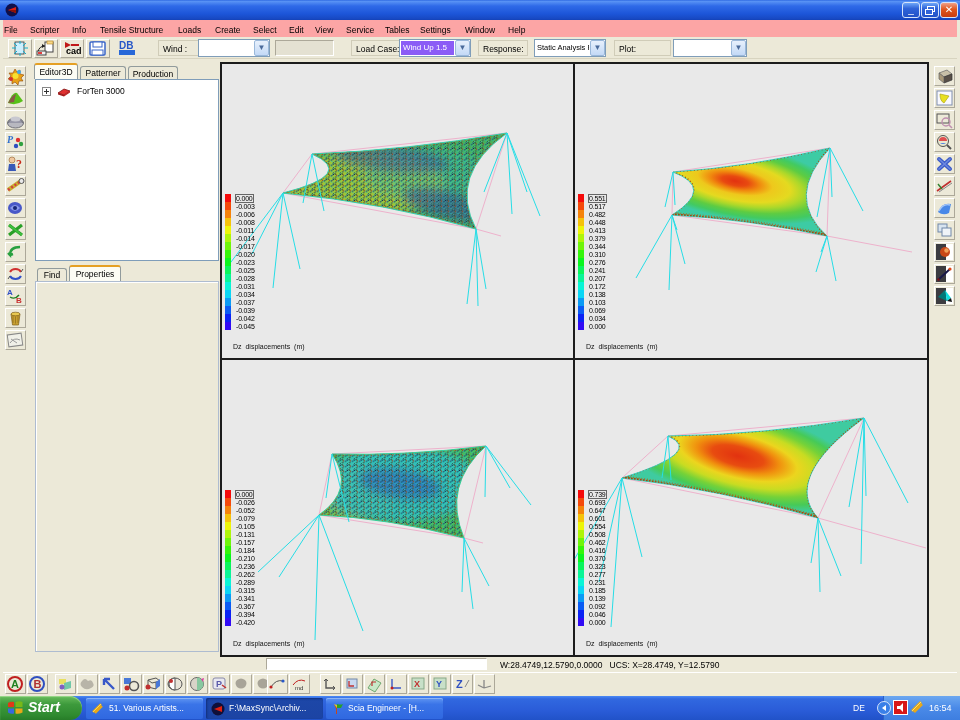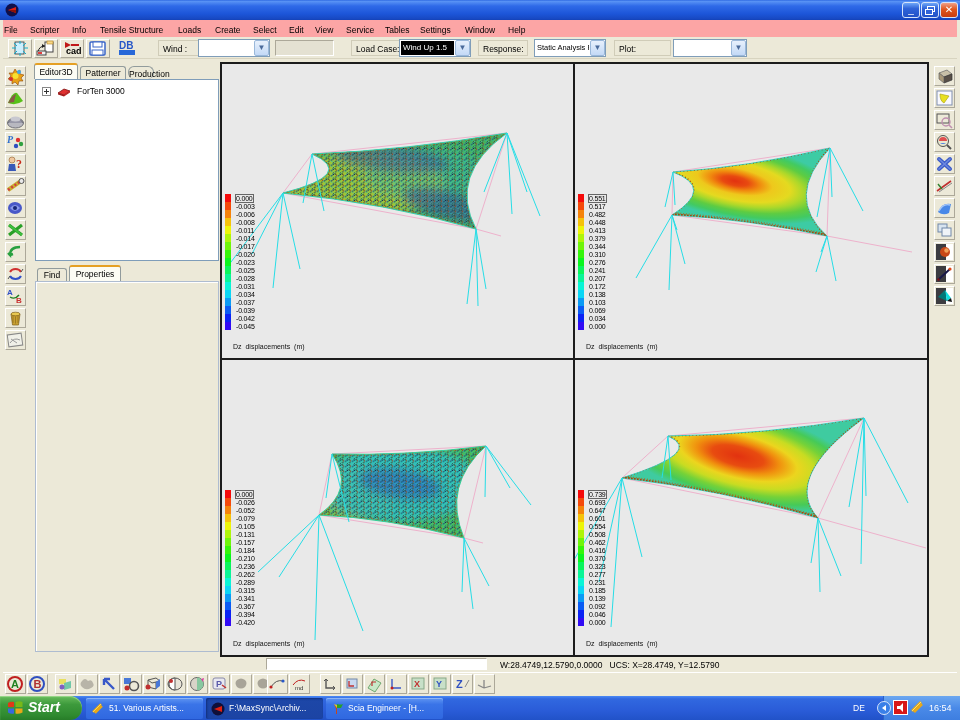--- a/index.html
+++ b/index.html
@@ -14,21 +14,21 @@
 .framel { left:0; top:20px; width:2px; height:676px; background:#ece9d8; }
 .framer { left:958px; top:20px; width:2px; height:676px; background:#ece9d8; }
 #menu { left:3px; top:20px; width:954px; height:17px; background:#fca5a5; font-size:8.5px; color:#000; }
 #menu span { position:absolute; top:5px; }
 #tb1 { left:3px; top:37px; width:954px; height:22px; background:#ece9d8; border-bottom:1px solid #d8d4c0; }
 .tbb { position:absolute; top:2px; width:24px; height:19px; background:#ece9d8; border:1px solid; border-color:#fff #aca899 #aca899 #fff; }
 .lbl { position:absolute; top:3px; height:16px; font-size:8.5px; color:#000; padding:3px 0 0 4px; border:1px solid #d0ccb8; white-space:nowrap; }
 .sunk { position:absolute; top:3px; height:16px; border:1px solid; border-color:#aca899 #fff #fff #aca899; background:#e4e1d2; }
 .combo { position:absolute; top:2px; height:18px; background:#fff; border:1px solid #7f9db9; font-size:8px; }
 .combo .arr { position:absolute; right:0px; top:0px; width:15px; height:16px; background:linear-gradient(180deg,#e7f0fc,#c3d9f6); border:1px solid #9ab8da; color:#4a6a9a; text-align:center; line-height:14px; font-size:8px; border-radius:2px;}
-.combo .sel { position:absolute; left:1px; top:1px; right:16px; bottom:1px; background:#000000; color:#fff; padding:2px 0 0 2px; font-size:8px; white-space:nowrap; overflow:hidden;}
+.combo .sel { position:absolute; left:1px; top:1px; right:16px; bottom:1px; background:#8b5cf6; color:#fff; padding:2px 0 0 2px; font-size:8px; white-space:nowrap; overflow:hidden;}
 .combo .pln { position:absolute; left:2px; top:3px; right:16px; font-size:7.5px; white-space:nowrap; overflow:hidden; }
 .sbtn { position:absolute; width:21px; height:20px; background:#ece9d8; border:1px solid; border-color:#fff #aca899 #aca899 #fff; }
 .sbtn svg { position:absolute; left:0px; top:0px; }
 .tab { position:absolute; font-size:8.5px; background:#ece9d8; border:1px solid #919b9c; border-bottom:none; border-radius:3px 3px 0 0; padding:2px 0 0 0; text-align:center; color:#000; z-index:2;}
 .tab.act { background:#fcfcf4; border-top:2px solid #e5a024; z-index:3; }
 #tree { left:35px; top:79px; width:184px; height:182px; background:#fff; border:1px solid #7f9db9; z-index:4;}
 #props { left:35px; top:281px; width:184px; height:371px; background:#ece9d8; border:1px solid #aebcd0; box-shadow:inset 1px 1px 0 #fff; z-index:4;}
 #grid { left:220px; top:62px; width:709px; height:595px; background:#1c1c1c; }
 .vp { position:absolute; background:#e9e9e9; overflow:hidden; }
 .leg { position:absolute; width:60px; }
@@ -296,21 +296,21 @@
     <svg width="19" height="18">
       <rect x="1" y="1" width="10" height="16" fill="#3c3c40"></rect>
       <rect x="11" y="1" width="7" height="16" fill="#fff"></rect>
       <path d="M3,10 L10,3 L12,14z" fill="#007878"></path>
       <path d="M10,3 L12,14 L16,11z" fill="#10e0e0"></path>
       <path d="M12,14 L16,11 L17,15z" fill="#101010"></path>
     </svg>
   </div>
 <div class="tab act abs" style="left:34px;top:63px;width:44px;height:16px;">Editor3D</div>
 <div class="tab abs" style="left:80px;top:66px;width:46px;height:13px;padding-top:1px;">Patterner</div>
-<div class="tab abs" style="left:128px;top:66px;width:26px;height:13px;padding-top:2px;border-radius:6px;">Production</div>
+<div class="tab abs" style="left:128px;top:66px;width:50px;height:13px;padding-top:2px;">Production</div>
 <div id="tree" class="abs">
 <svg class="abs" style="left:6px;top:7px" width="9" height="9">
       <rect x="0.5" y="0.5" width="8" height="8" fill="#fff" stroke="#888"></rect>
       <path d="M2,4.5 h5 M4.5,2 v5" stroke="#333"></path>
     </svg>
 <svg class="abs" style="left:20px;top:6px" width="16" height="11">
       <path d="M2,7 L8,3 L14,5 L8,9z" fill="#e03030" stroke="#801010" stroke-width="0.8"></path>
       <path d="M2,7 L8,9 L8,10.5 L2,8.5z" fill="#a01818"></path>
       <path d="M8,9 L14,5 L14,6.5 L8,10.5z" fill="#c02020"></path>
     </svg>

